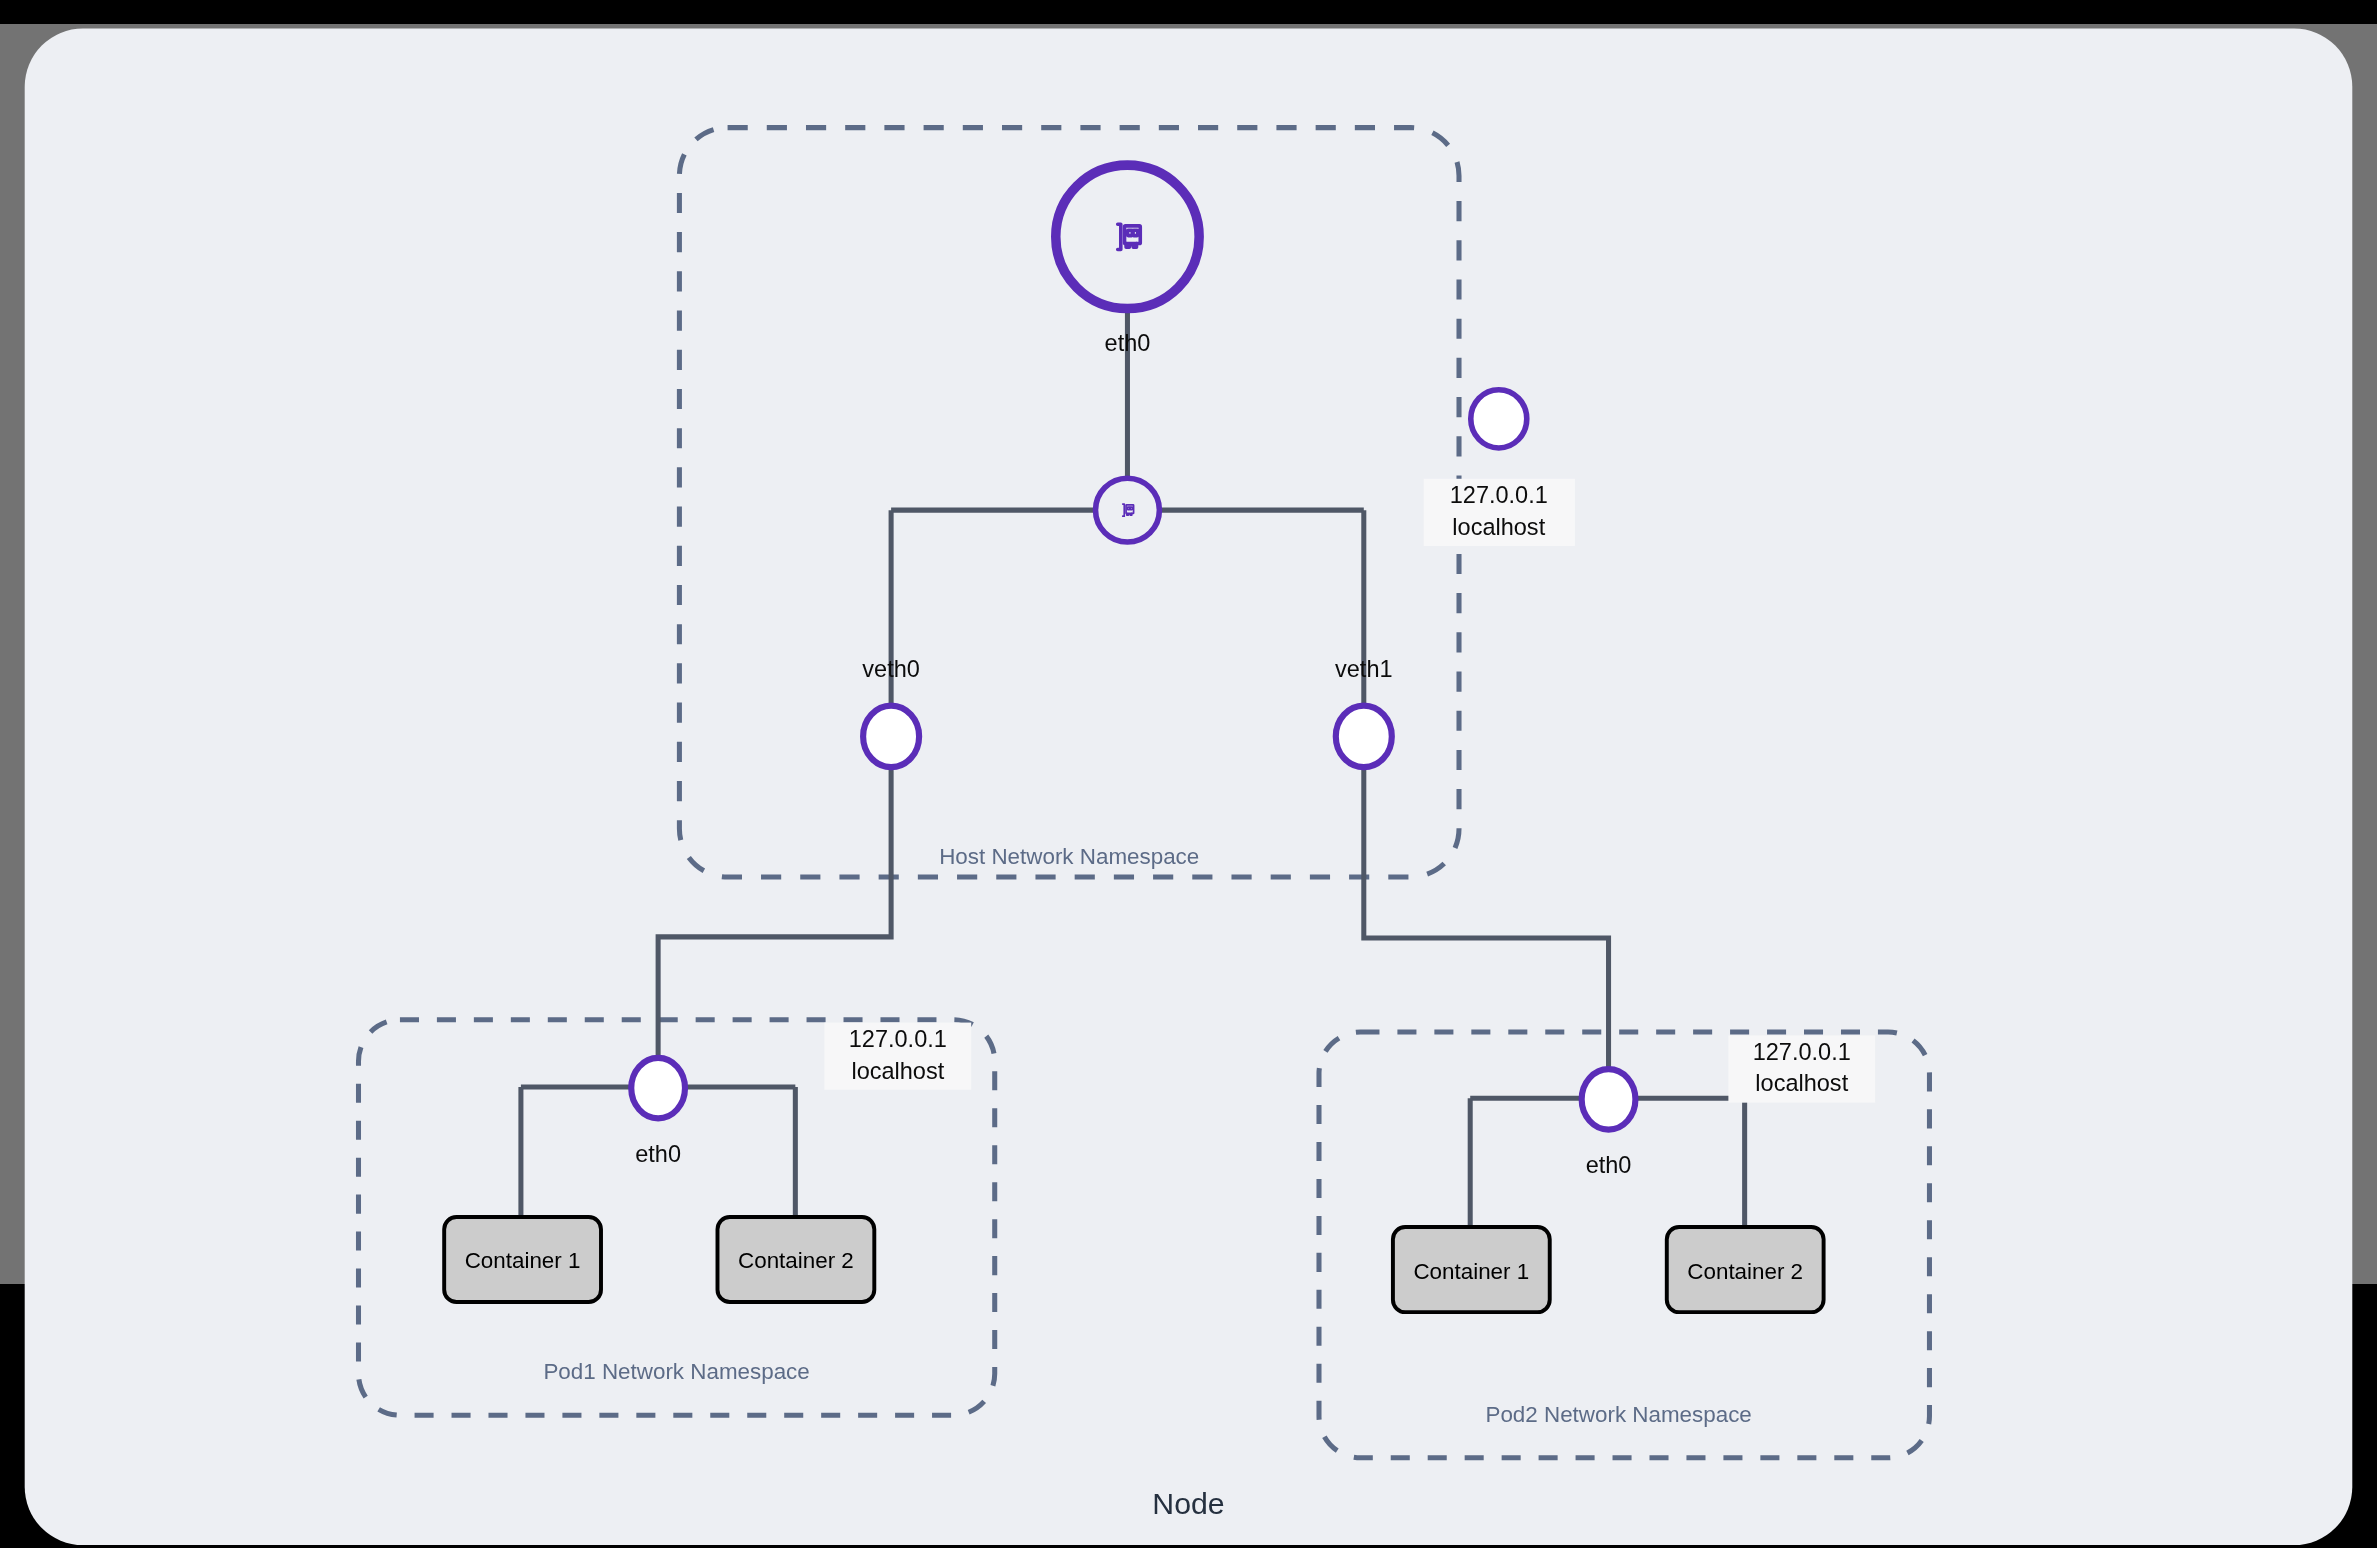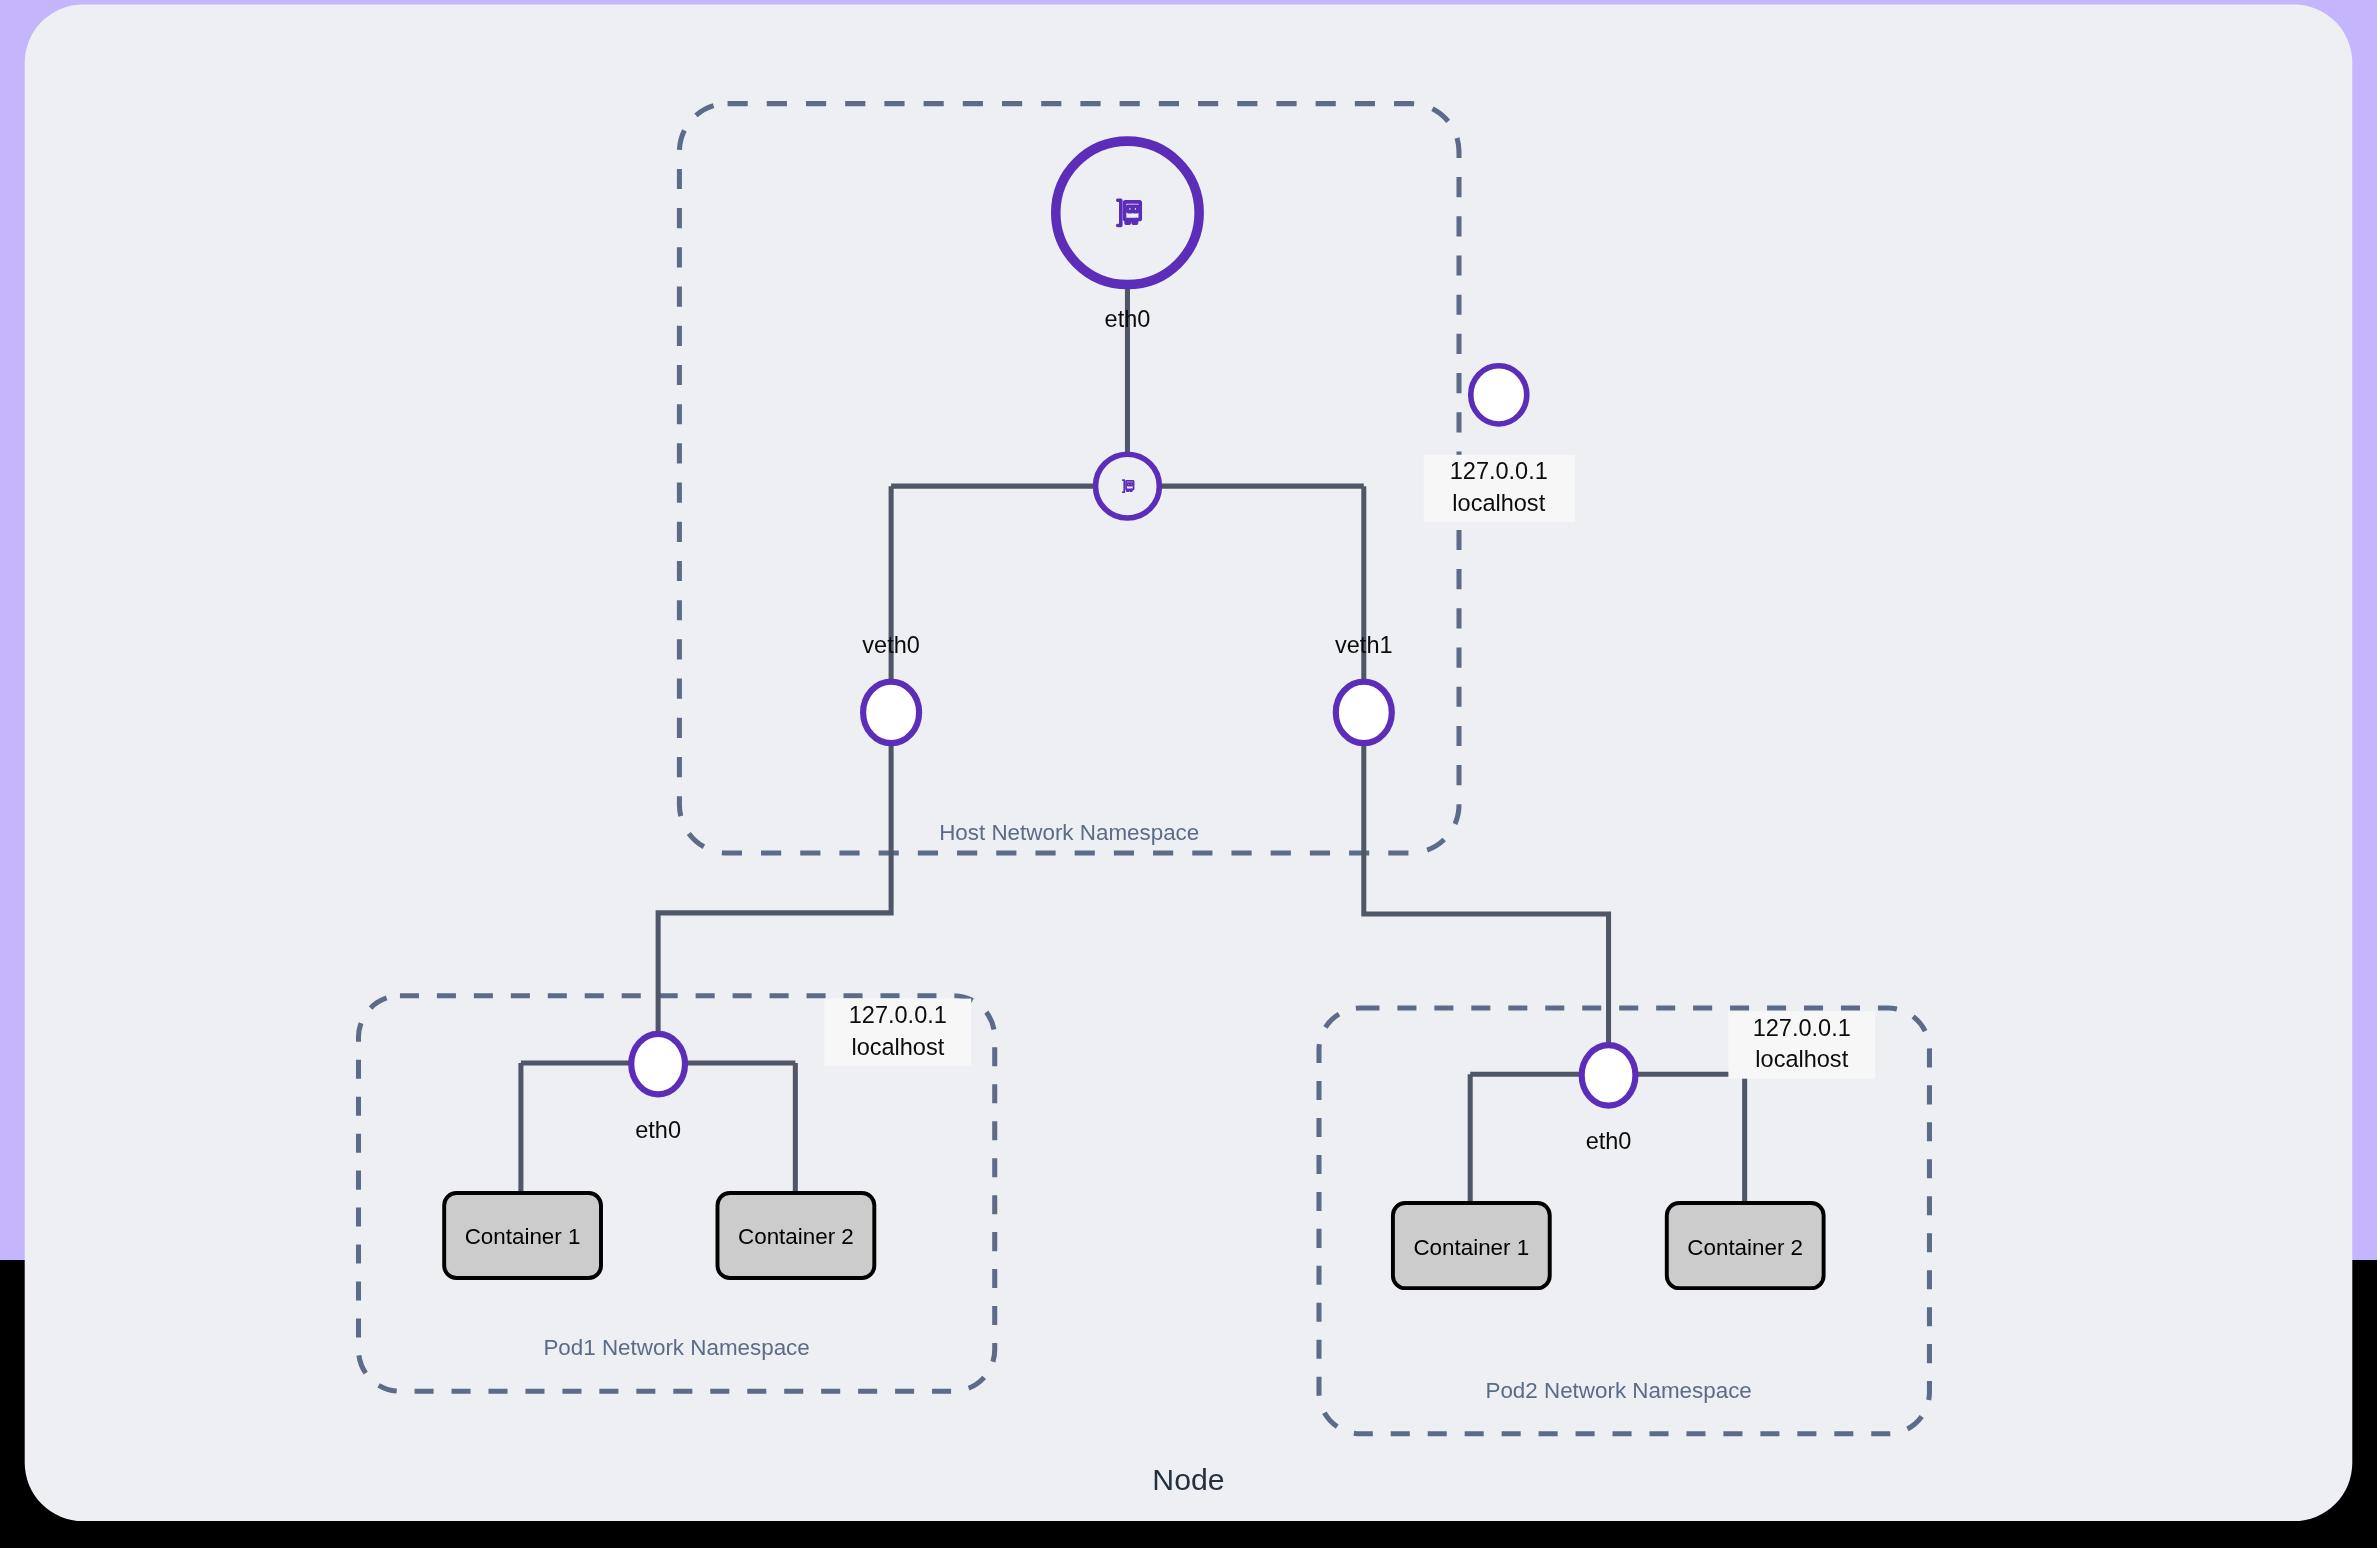--- a/index.html
+++ b/index.html
@@ -7,22 +7,23 @@
     padding: 0;
     background: #000000;
     width: 2377px;
     height: 1548px;
     overflow: hidden;
   }
   #stage {
     position: relative;
     width: 2377px;
     height: 1260px;
-    background: #c4b5fd;
+    background: #737373;
     font-family: "Liberation Sans", sans-serif;
+    margin-top: 24px;
   }
   #diagram { display: block; }
   .ns-label {
     font-family: "Liberation Sans", sans-serif;
     font-size: 40px;
     fill: #5c6b87;
   }
   .node-label {
     font-family: "Liberation Sans", sans-serif;
     font-size: 42px;

